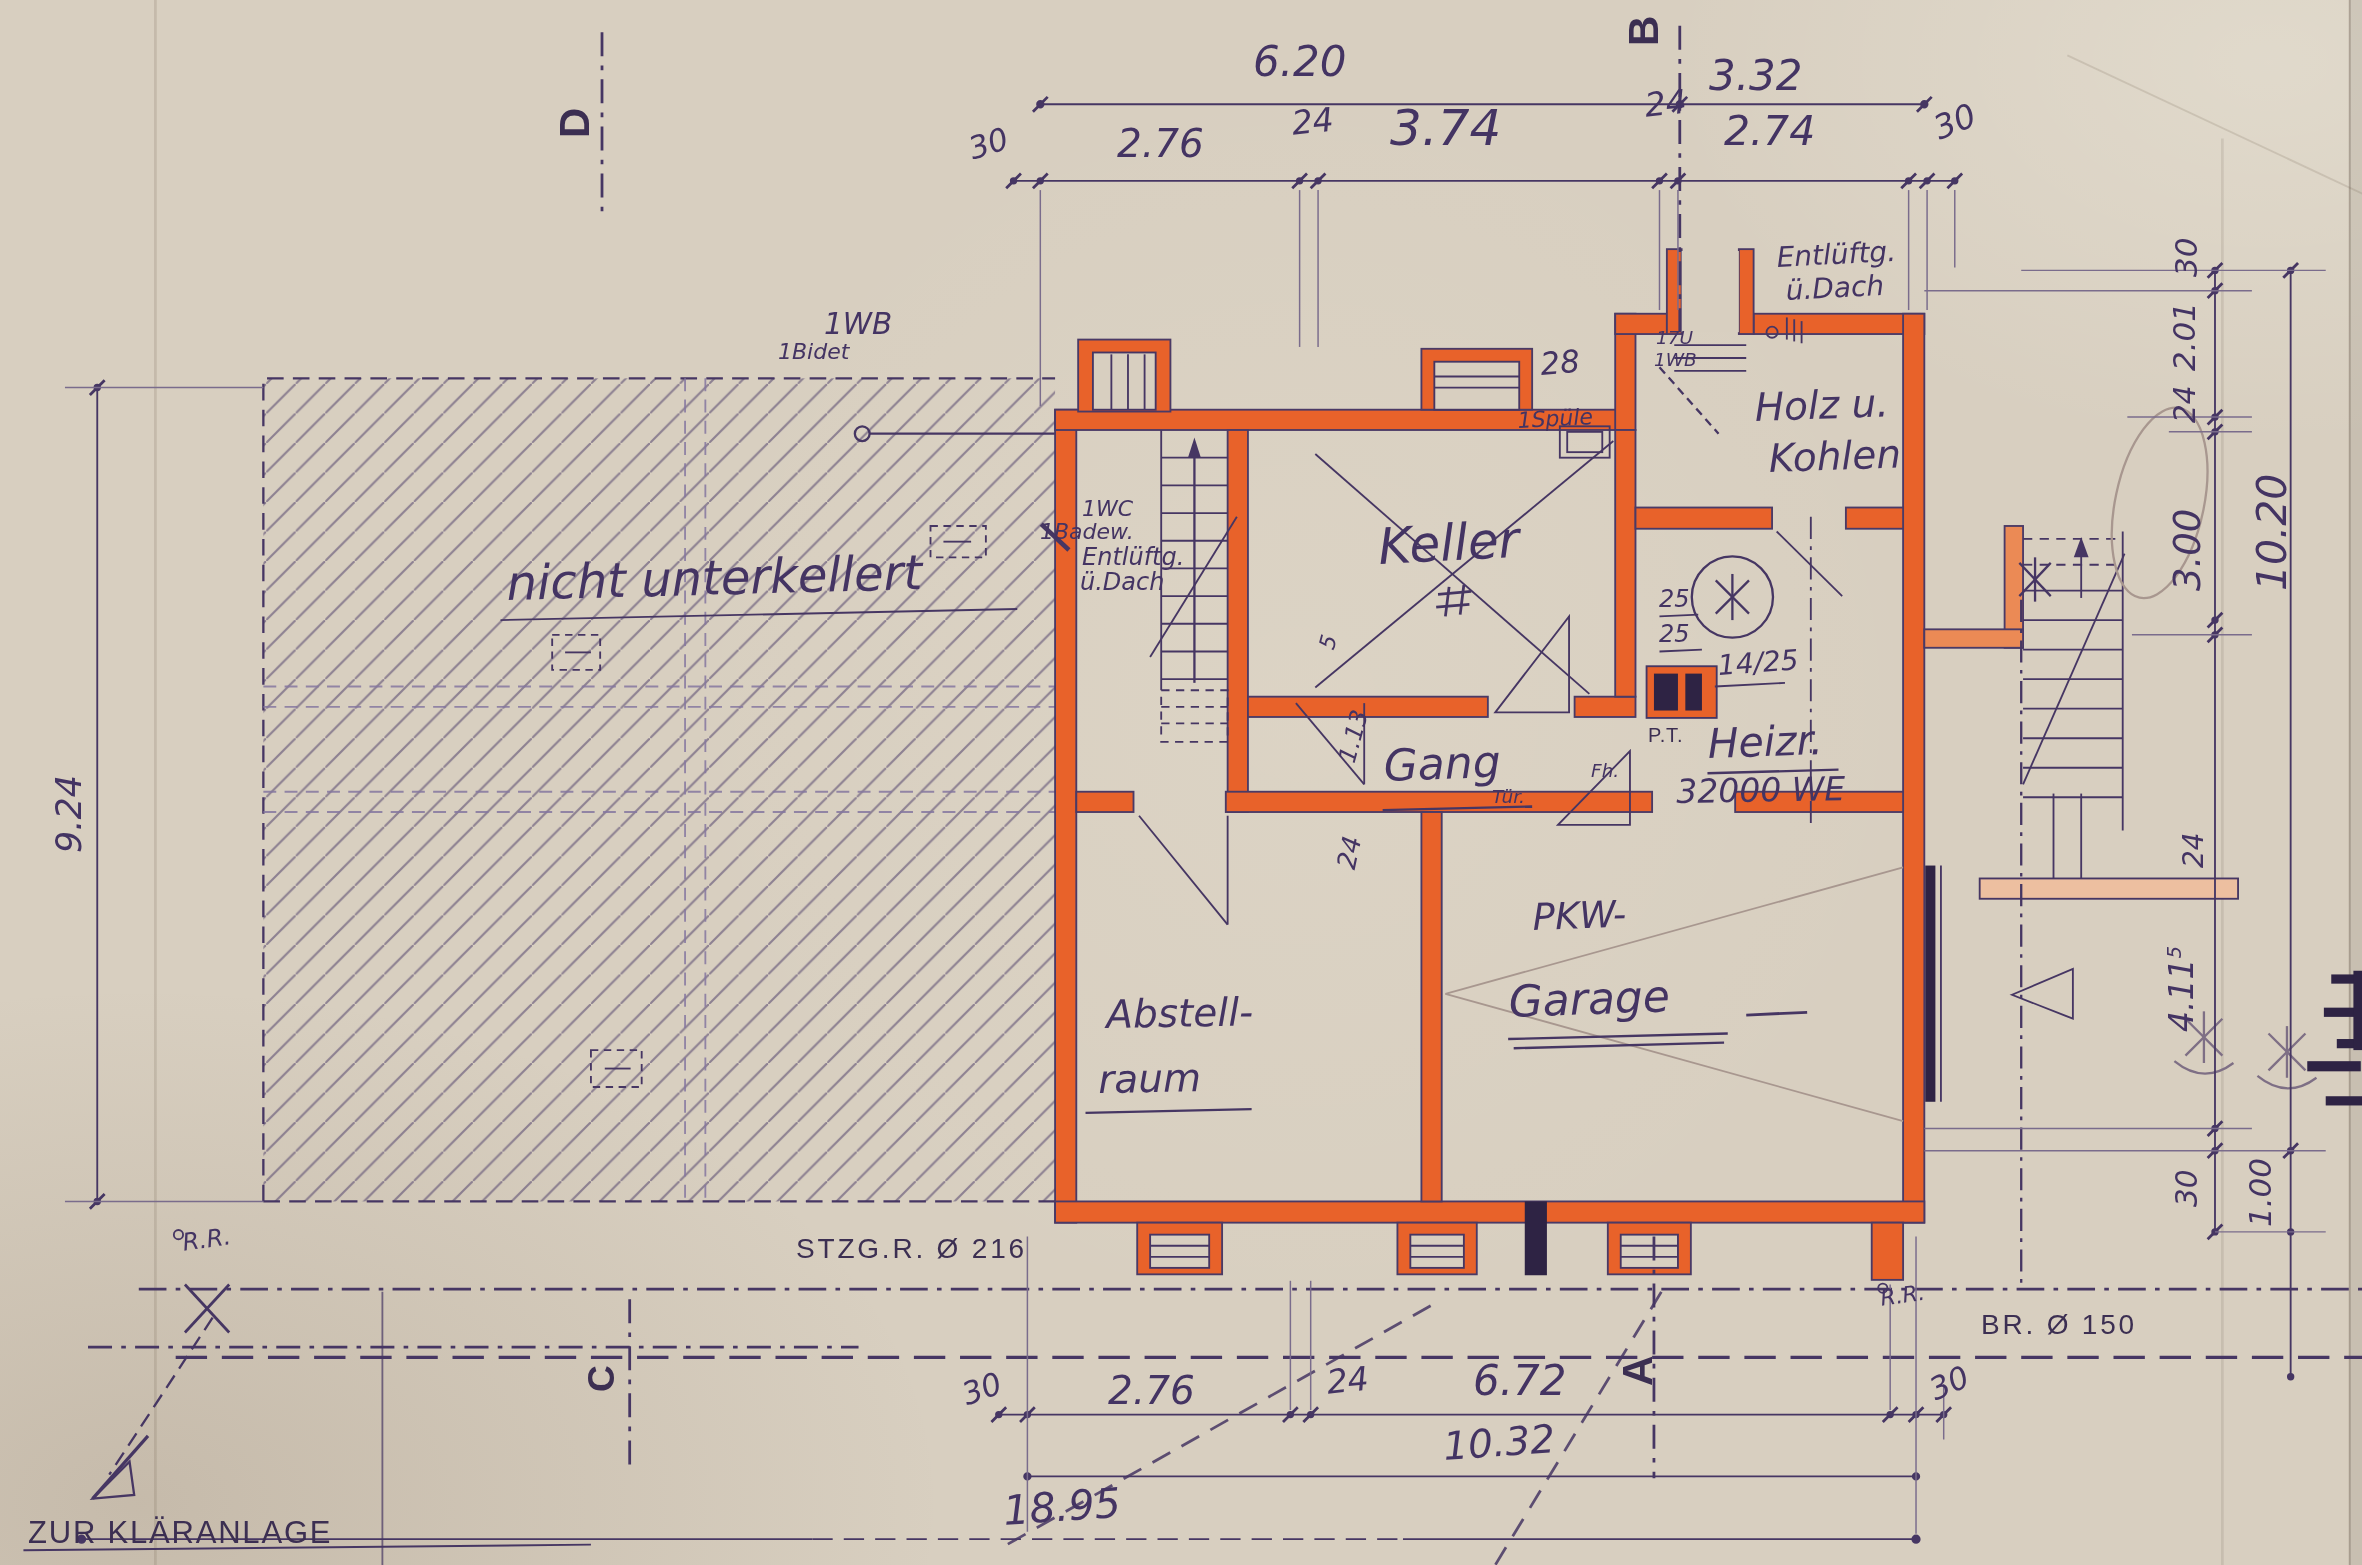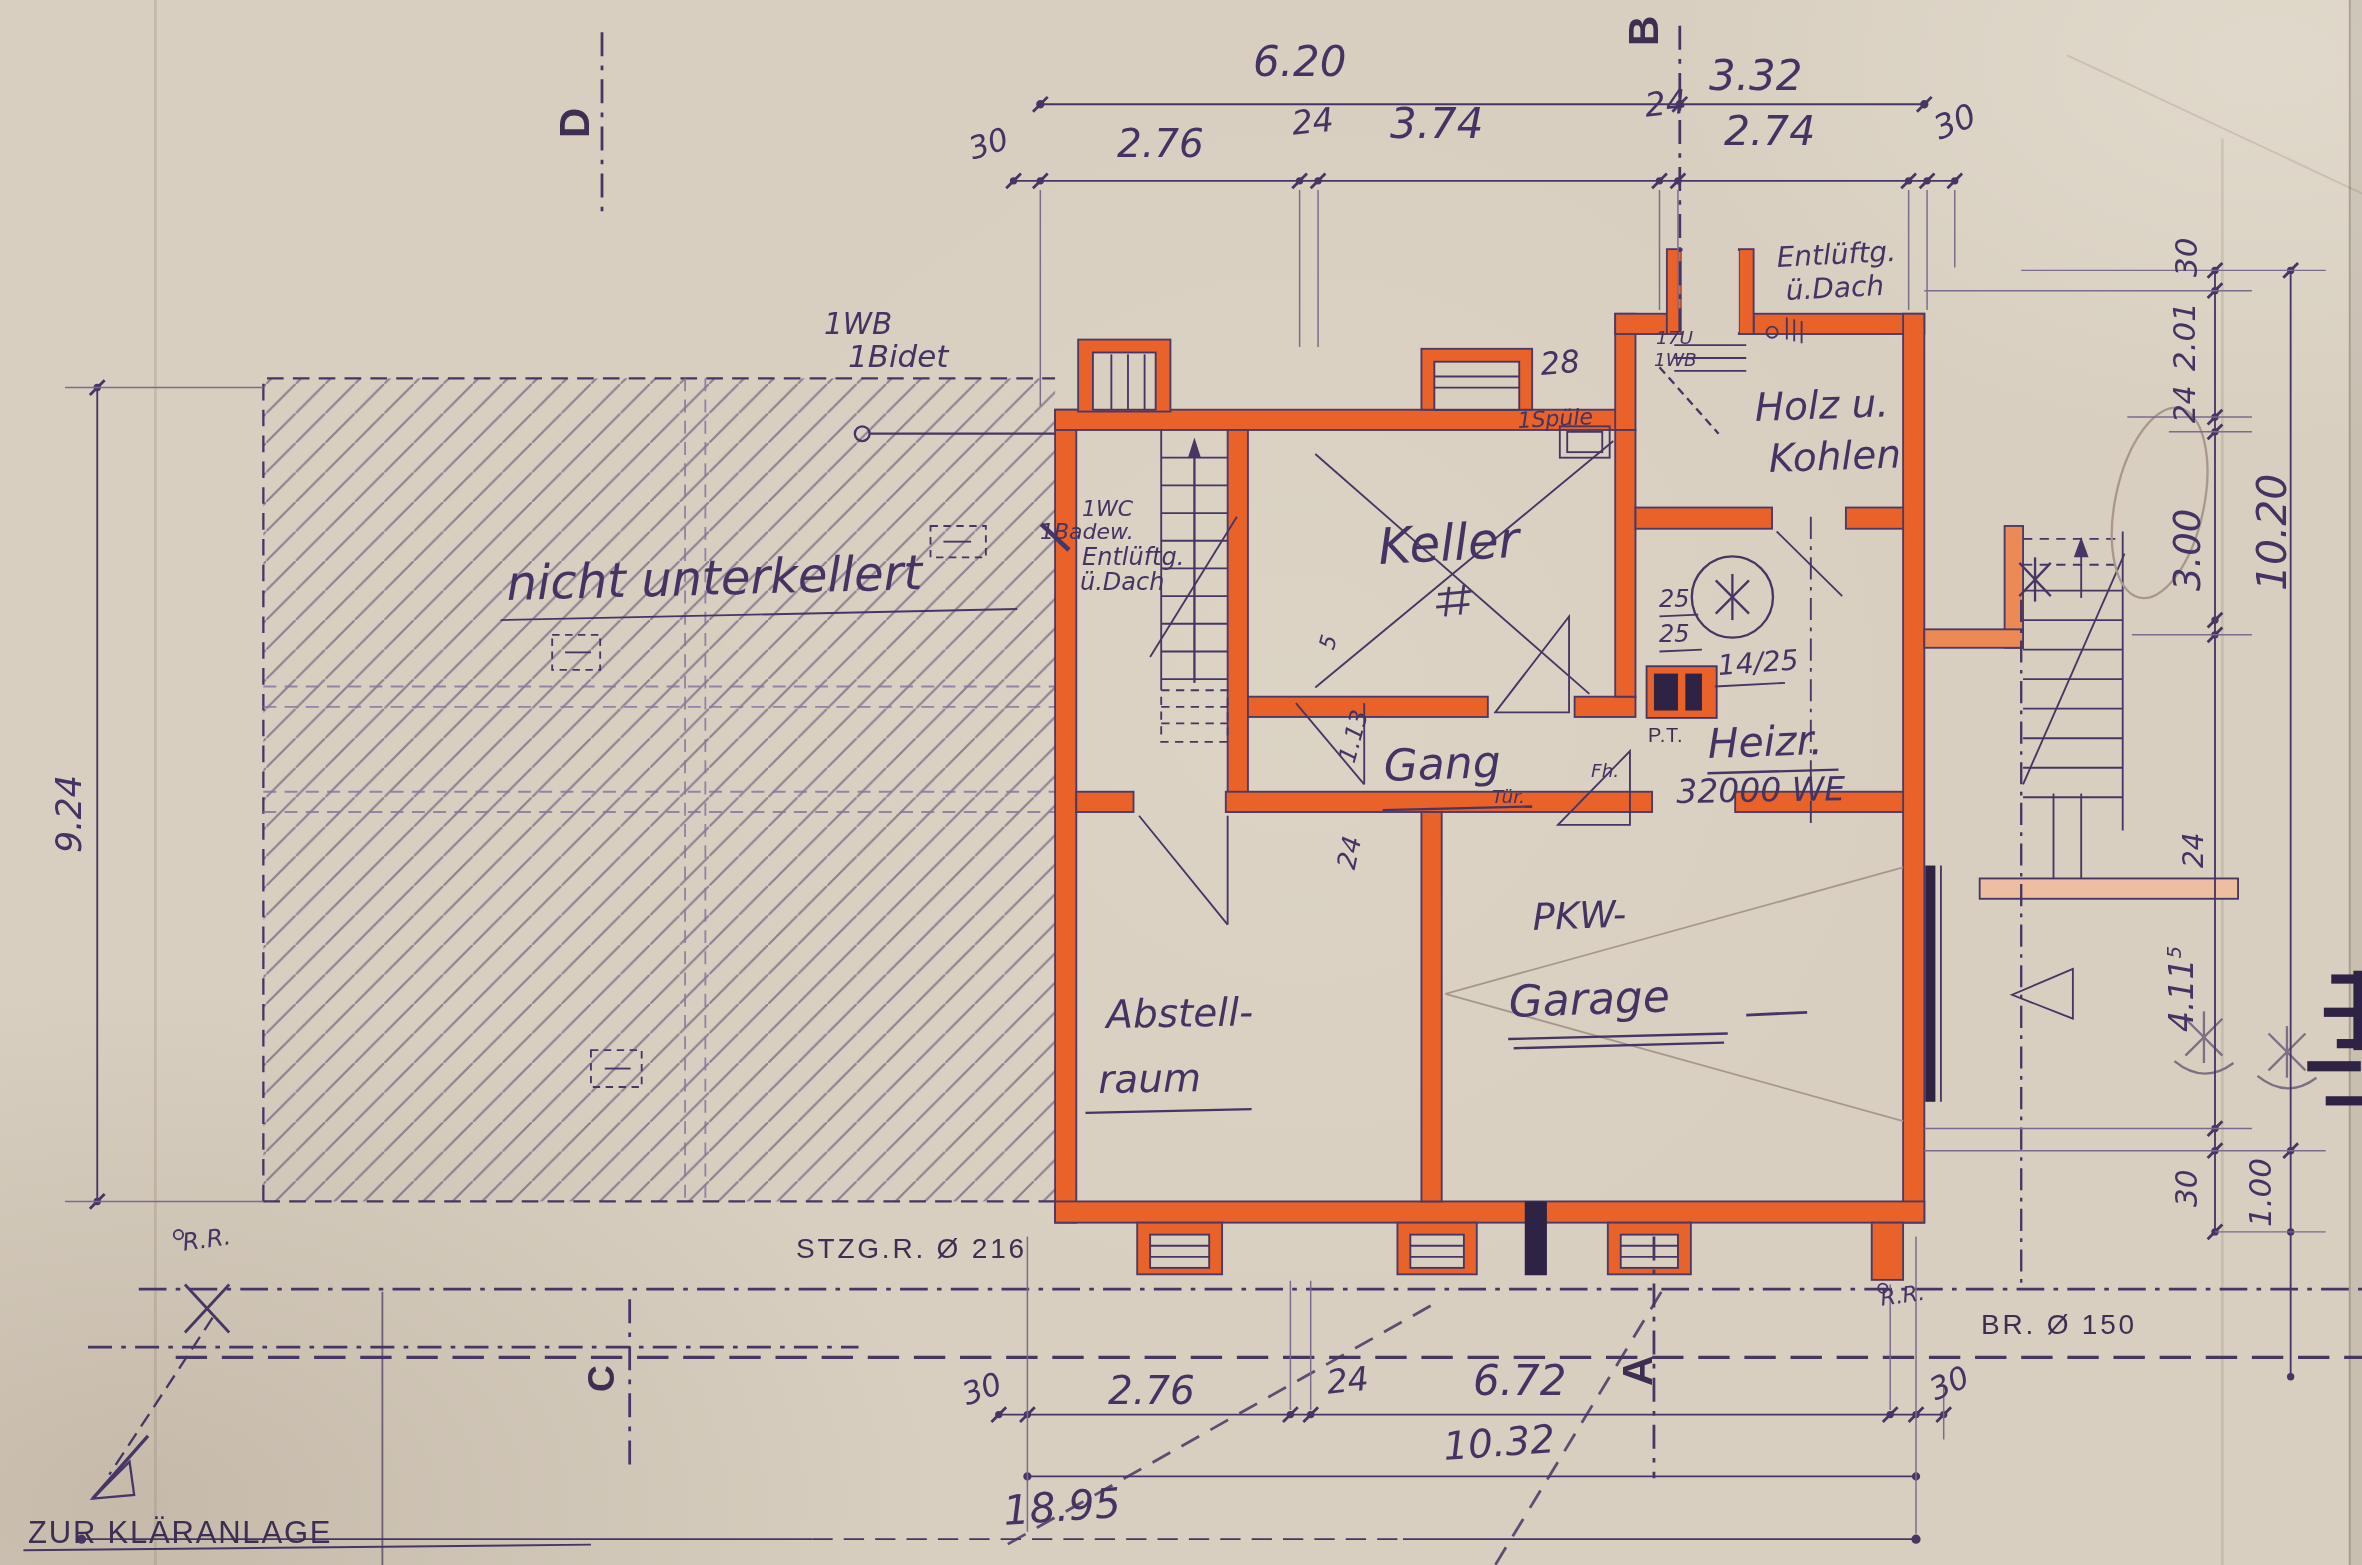--- a/index.html
+++ b/index.html
@@ -339,27 +339,27 @@
 <span class="pr mk" style="left:554px;top:138px;font-size:42px;transform:rotate(-90deg)">D</span>
 <span class="pr mk" style="left:1623px;top:46px;font-size:42px;transform:rotate(-90deg)">B</span>
 <span class="pr mk" style="left:583px;top:1392px;font-size:37px;transform:rotate(-90deg)">C</span>
 <span class="pr mk" style="left:1617px;top:1386px;font-size:42px;transform:rotate(-90deg)">A</span>
 
 <span class="hw" style="left:1253px;top:41px;font-size:42px">6.20</span>
 <span class="hw" style="left:1709px;top:55px;font-size:42px">3.32</span>
 <span class="hw" style="left:965px;top:135px;font-size:31px;transform:rotate(-18deg)">30</span>
 <span class="hw" style="left:1117px;top:124px;font-size:39px">2.76</span>
 <span class="hw" style="left:1290px;top:107px;font-size:33px;transform:rotate(-6deg)">24</span>
-<span class="hw" style="left:1390px;top:103px;font-size:42px">3.74</span>
+<span class="hw" style="left:1390px;top:103px;font-size:50px">3.74</span>
 <span class="hw" style="left:1643px;top:89px;font-size:33px;transform:rotate(-6deg)">24</span>
 <span class="hw" style="left:1724px;top:111px;font-size:41px">2.74</span>
 <span class="hw" style="left:1929px;top:114px;font-size:33px;transform:rotate(-22deg)">30</span>
 
 <span class="hw" style="left:824px;top:310px;font-size:29.5px">1WB</span>
-<span class="hw" style="left:848px;top:341px;font-size:31px">1Bidet</span>
+<span class="hw" style="left:778px;top:341px;font-size:22px">1Bidet</span>
 
 <span class="hw" style="left:1082px;top:498px;font-size:22px">1WC</span>
 <span class="hw" style="left:1040px;top:521px;font-size:22px">1Badew.</span>
 <span class="hw" style="left:1082px;top:545px;font-size:24px">Entlüftg.</span>
 <span class="hw" style="left:1080px;top:570px;font-size:24px">ü.Dach</span>
 
 <span class="hw" style="left:506px;top:559px;font-size:48px;transform:rotate(-1.5deg)">nicht unterkellert</span>
 
 <span class="hw" style="left:1377px;top:522px;font-size:50px;transform:rotate(-3deg)">Keller</span>
 <span class="hw" style="left:1383px;top:744px;font-size:44px;transform:rotate(-2deg)">Gang</span>

